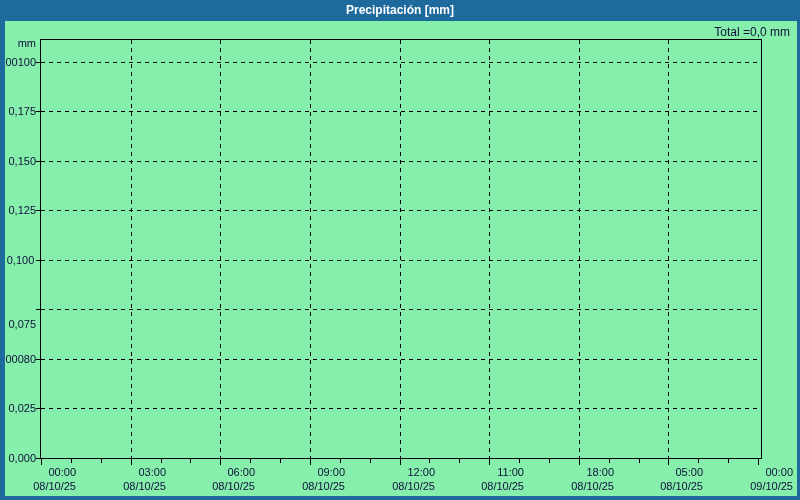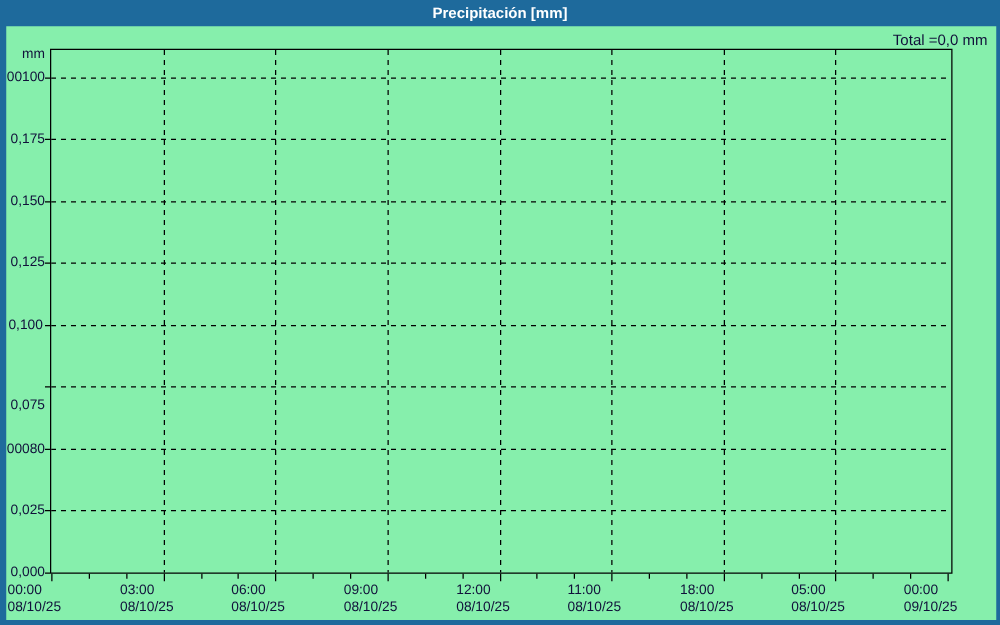--- a/index.html
+++ b/index.html
@@ -13,21 +13,21 @@
   .plot{position:absolute;left:35px;top:18px;width:720px;height:418px;border:1px solid #000;}
   .gridline-h{position:absolute;left:0;width:718px;height:1px;
     background:repeating-linear-gradient(90deg,#000 0 4px,transparent 4px 8px);}
   .gridline-v{position:absolute;top:0;height:418px;width:1px;
     background:repeating-linear-gradient(180deg,#000 0 4px,transparent 4px 8px);}
   .y-tick-label{position:absolute;left:0;width:31px;text-align:right;font-size:11px;color:#10103a;line-height:14px;}
   .y-tick{position:absolute;left:31px;width:4px;height:1px;background:#000;}
   .x-tick{position:absolute;width:1px;background:#000;}
   .x-tick.major{top:438px;height:6px;}
   .x-tick.minor{top:438px;height:4px;}
-  .x-tick-label{position:absolute;top:444px;width:70px;text-align:left;
+  .x-tick-label{position:absolute;top:444px;width:70px;text-align:right;
     font-size:11px;color:#10103a;line-height:14px;}
 </style>
 </head>
 <body>
 
 <div class="window">
   <div class="titlebar">
     <span>Precipitación [mm]</span>
   </div>
   <div class="content">

